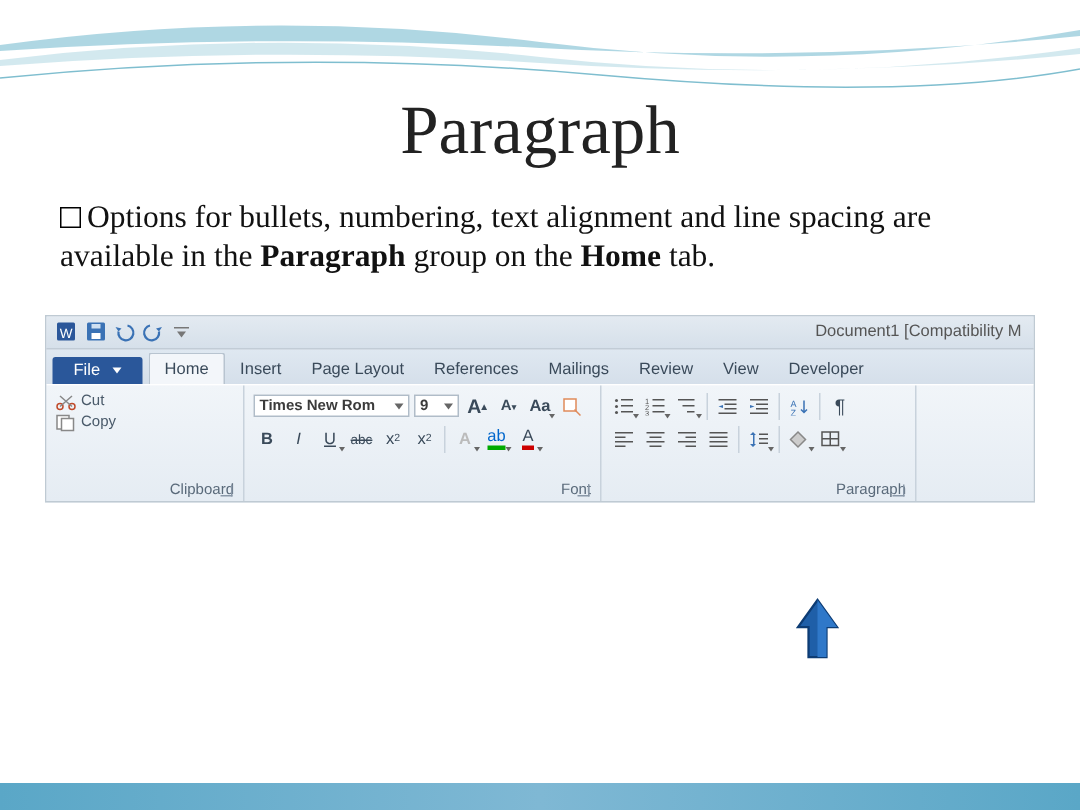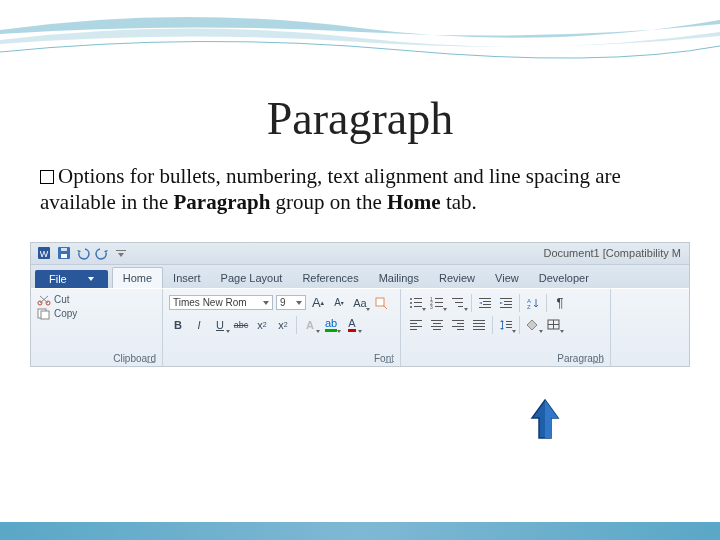--- a/index.html
+++ b/index.html
@@ -15,21 +15,20 @@
     position: absolute;
     top: 0; left: 0; right: 0;
     height: 90px;
     pointer-events: none;
     z-index: 0;
   }
   .slide-content {
     position: relative;
     z-index: 1;
     padding: 60px 40px 0 40px;
-    margin-top: 32px;
   }
   .slide-title {
     font-size: 46px;
     font-weight: normal;
     text-align: center;
     color: #222;
     margin-bottom: 18px;
   }
   .body-text {
     font-size: 21px;
@@ -89,21 +88,21 @@
   }
   .file-tab {
     background: #2a579a;
     color: #fff;
     padding: 3px 14px 3px 14px;
     font-size: 11px;
     border-radius: 2px 2px 0 0;
     margin-right: 4px;
     display: flex;
     align-items: center;
-    gap: 19px;
+    gap: 6px;
   }
   .tab {
     padding: 4px 10px;
     font-size: 11px;
     color: #3a4a5a;
     cursor: default;
   }
   .tab.active {
     background: #f3f6fa;
     border: 1px solid #b8c4d0;
@@ -169,20 +168,21 @@
   .mini-icon {
     width: 14px; height: 12px;
     display: inline-flex;
     align-items: center;
     justify-content: center;
   }
   .font-top {
     display: flex;
     gap: 3px;
     align-items: center;
+    font-weight: bold;
   }
   .combo {
     background: #fff;
     border: 1px solid #b0bcc8;
     font-size: 10px;
     padding: 1px 3px;
     display: flex;
     align-items: center;
     justify-content: space-between;
   }

